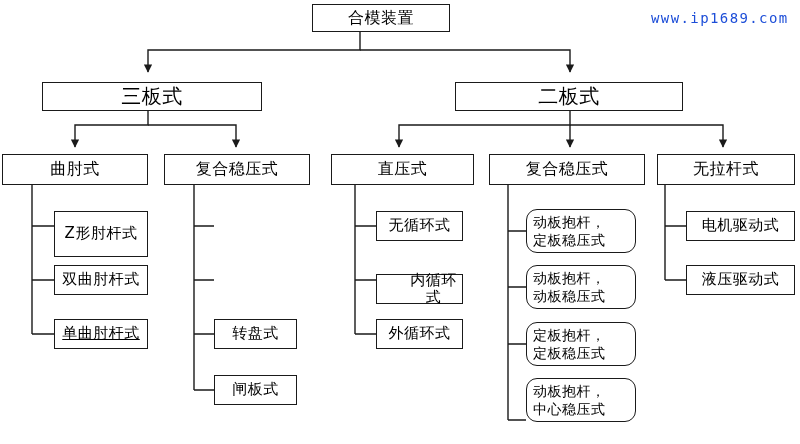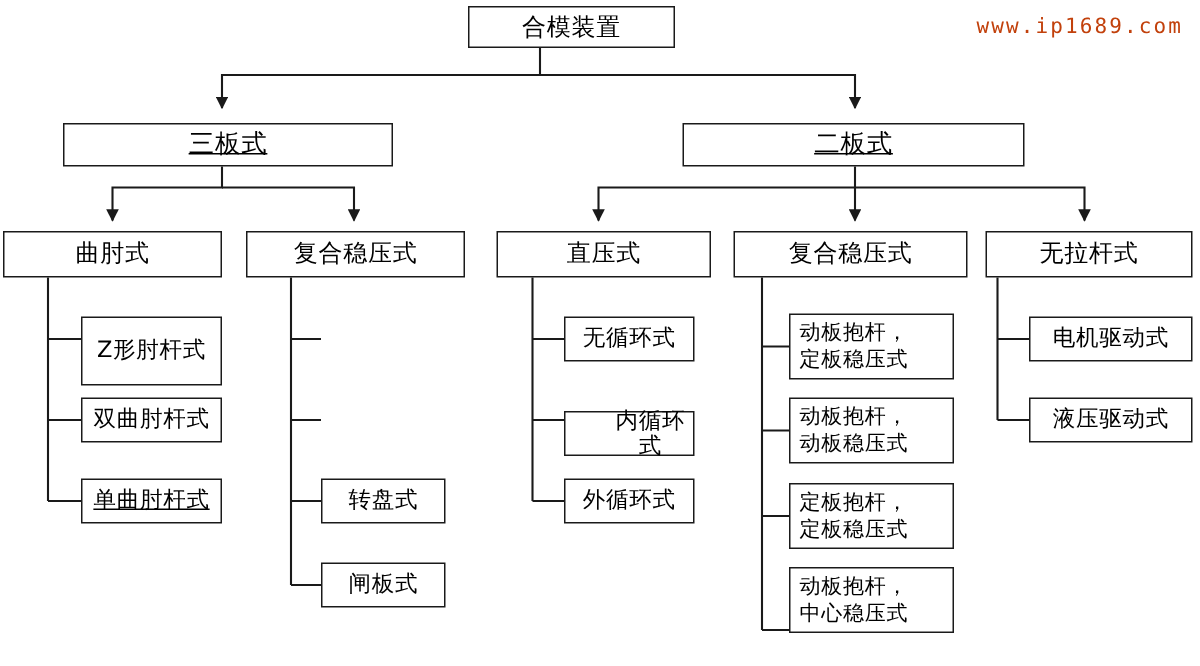--- a/index.html
+++ b/index.html
@@ -32,38 +32,39 @@
     color: #000000;
     display: flex;
     align-items: center;
     justify-content: center;
     text-align: center;
     line-height: 1.15;
     white-space: pre-line;
     letter-spacing: 0.5px;
   }
   .node.lvl0 { font-size: 16px; }
-  .node.lvl1 { font-size: 17px; text-decoration: underline; }
+  .node.lvl1 { font-size: 20px; }
   .node.lvl2 { font-size: 16px; }
   .node.leaf { font-size: 15px; }
   .node.two-line {
     justify-content: flex-start;
     text-align: left;
     padding-left: 6px;
     font-size: 14px;
     line-height: 1.3;
+    border-radius: 11px;
   }
   #watermark {
     position: absolute;
     left: 651px;
     top: 10px;
     font-family: "DejaVu Sans Mono", "Liberation Mono", monospace;
     font-size: 14px;
     letter-spacing: 1.4px;
-    color: #c2410c;
+    color: #1d4ed8;
     white-space: nowrap;
     user-select: none;
   }
 </style>
 </head>
 <body>
 
 <div id="canvas">
 
   <svg id="edges" viewBox="0 0 800 444" width="800" height="444">

